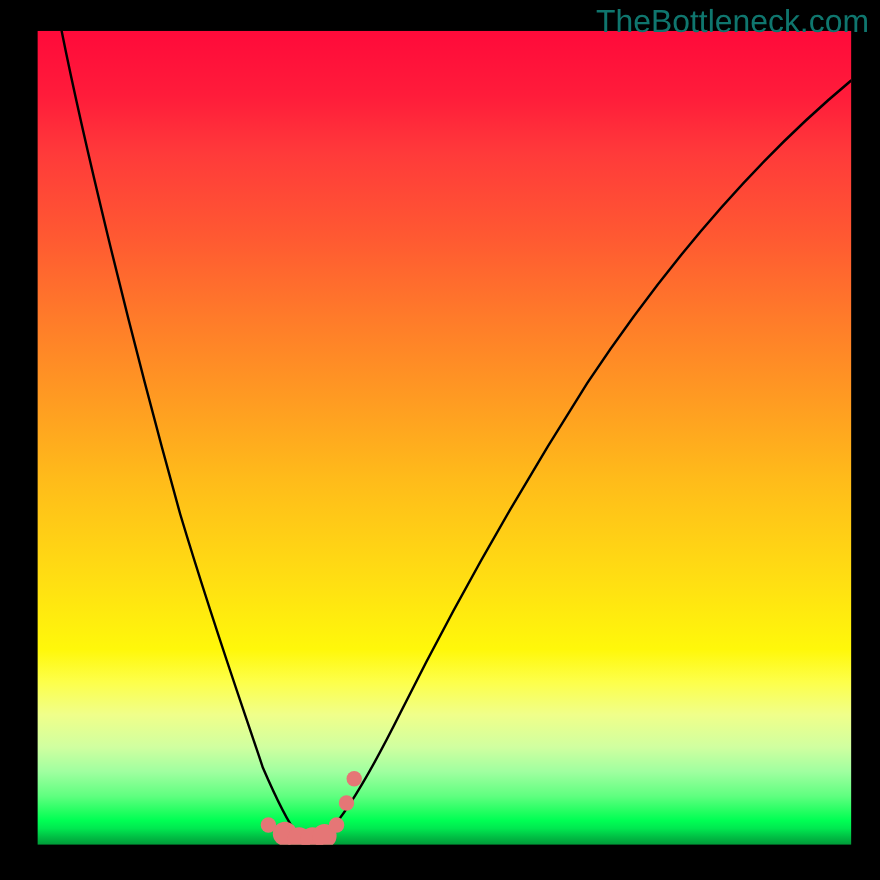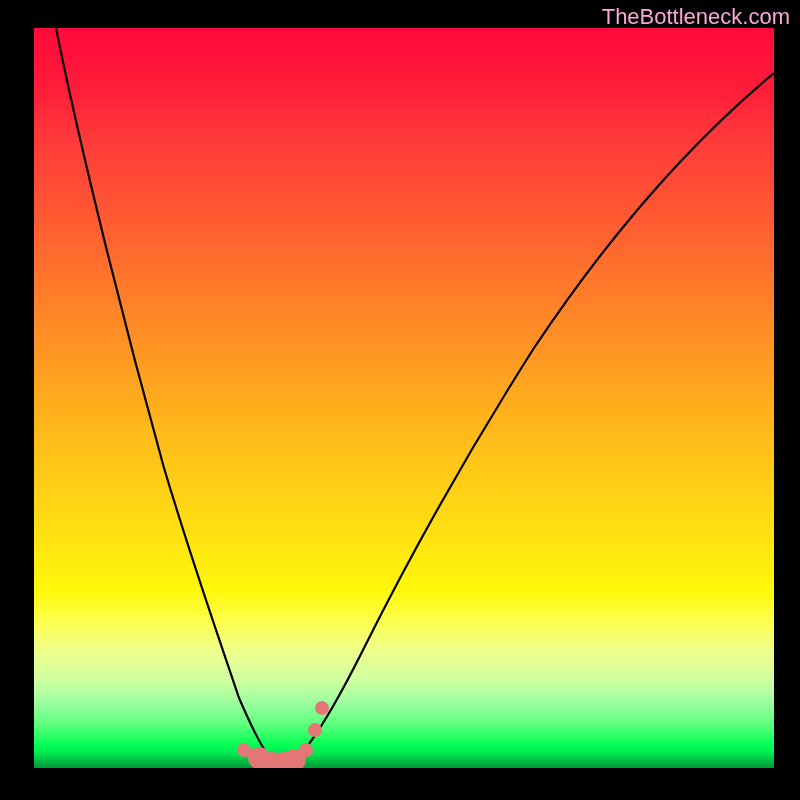--- a/index.html
+++ b/index.html
@@ -12,22 +12,22 @@
     height: 800px;
     background: #000;
     position: relative;
     overflow: hidden;
     font-family: Arial, sans-serif;
   }
   .watermark {
     position: absolute;
     top: 4px;
     right: 10px;
-    color: #f9a8d4;
-    font-size: 22px;
+    color: #0f766e;
+    font-size: 29px;
     font-weight: 500;
     z-index: 10;
   }
   .plot-area {
     position: absolute;
     left: 34px;
     top: 28px;
     width: 740px;
     height: 740px;
     overflow: hidden;

